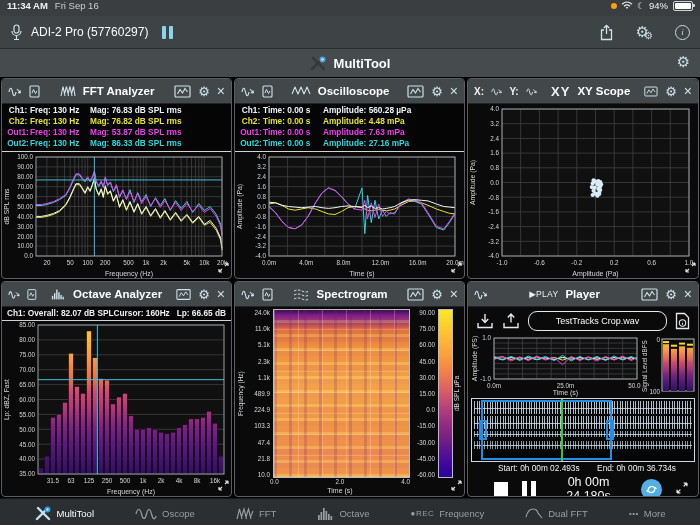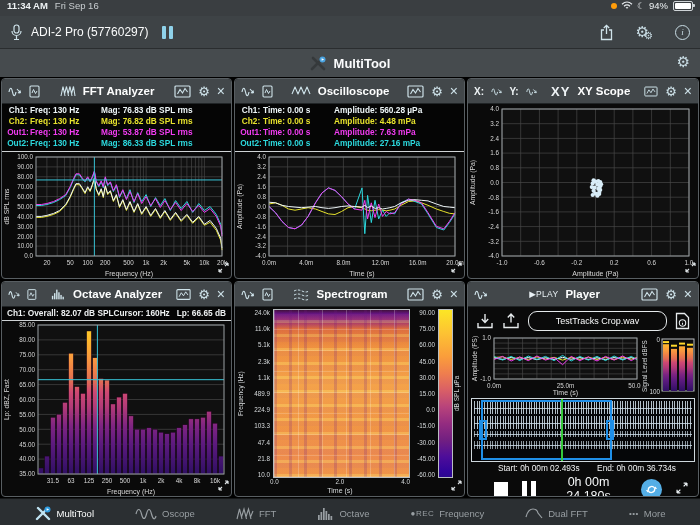--- a/index.html
+++ b/index.html
@@ -27,21 +27,21 @@
   .main{display:grid;grid-template-columns:233px 233px 234px;grid-template-rows:203px 218px;}
   .panel{position:relative;background:#0a0a0a;border:1px solid #585e62;border-radius:4px;margin:1px;display:flex;flex-direction:column;overflow:hidden;}
   .phead{height:24px;flex:0 0 24px;background:#42474a;display:flex;align-items:center;padding:0 6px;gap:7px;border-bottom:1px solid #202426;}
   .ptitle{font-size:11.5px;font-weight:bold;color:#fdfefe;white-space:nowrap;}
   .phead .spacer{flex:1;}
   .hix{color:#cfe3ea;font-size:14px;line-height:1;cursor:default;}
   .hgear{color:#cfe3ea;font-size:13px;line-height:1;}
   .readouts{background:#050505;border-bottom:1px solid #cfd3d5;padding:1px 4px 2px 4px;}
   .rrow{display:flex;font-size:8.3px;line-height:11px;font-weight:bold;white-space:nowrap;}
   .rrow .rc0{width:24px;text-align:center;}
-  .rrow .rc1{width:71px;}
+  .rrow .rc1{width:60px;}
   .octrow{display:flex;background:#050505;border-bottom:1px solid #cfd3d5;font-size:8.3px;font-weight:bold;line-height:13px;color:#eef1f2;padding:0 5px;white-space:nowrap;}
   .octrow .o1{flex:1.4;} .octrow .o2{flex:1;} .octrow .o3{flex:0.8;text-align:right;}
   .chartmount{flex:1;position:relative;}
   svg text{font-family:"Liberation Sans",sans-serif;}
   .resize{position:absolute;right:2px;bottom:1px;opacity:0.95;z-index:5;}
   .xylab{font-size:10px;color:#eef3f5;font-weight:bold;}
   .xyglyph{font-size:13px;font-weight:bold;color:#eef3f5;letter-spacing:1px;}
   
   .specbody{flex:1;display:flex;flex-direction:column;padding:2px 2px 0 2px;}
   .specrow{flex:1;display:flex;align-items:stretch;}

